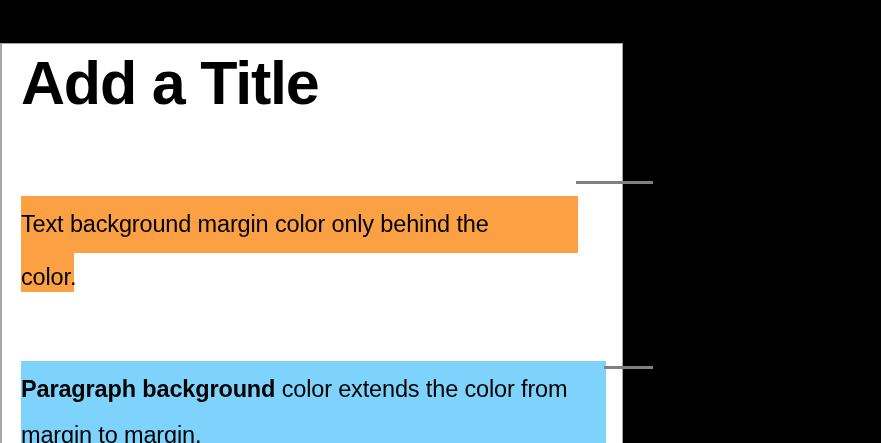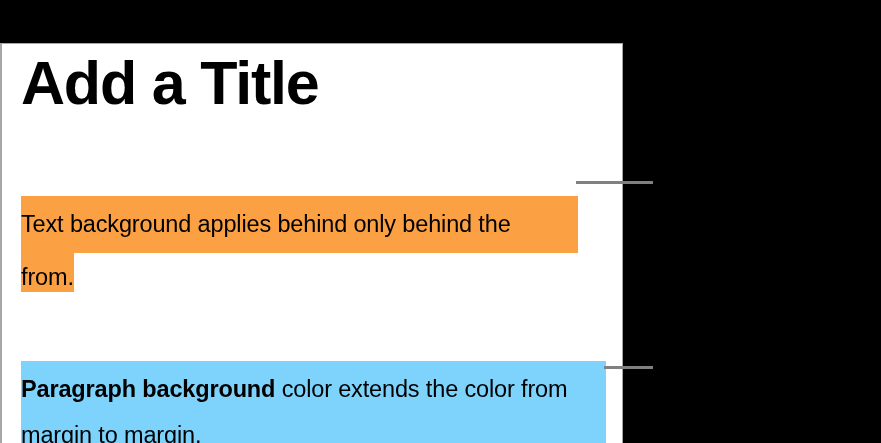--- a/index.html
+++ b/index.html
@@ -123,22 +123,22 @@
   <div class="black-field"></div>
 
   <div class="document-page">
 
     <h1 class="doc-title">Add a Title</h1>
 
     <div class="hl-band hl-band-1"></div>
     <div class="hl-band hl-band-2"></div>
 
     <div class="para-text-bg-layer">
-      <span class="lead">Text background</span><span> applies behind only behind the</span>
-      <span class="line2">from.</span>
+      <span class="lead">Text background</span><span> margin color only behind the</span>
+      <span class="line2">color.</span>
     </div>
 
     <div class="para-block-bg">
       <p class="ptext">
         <span class="lead">Paragraph background</span><span> color extends the color</span>
         <span>from margin to margin.</span>
       </p>
     </div>
   </div>
 

